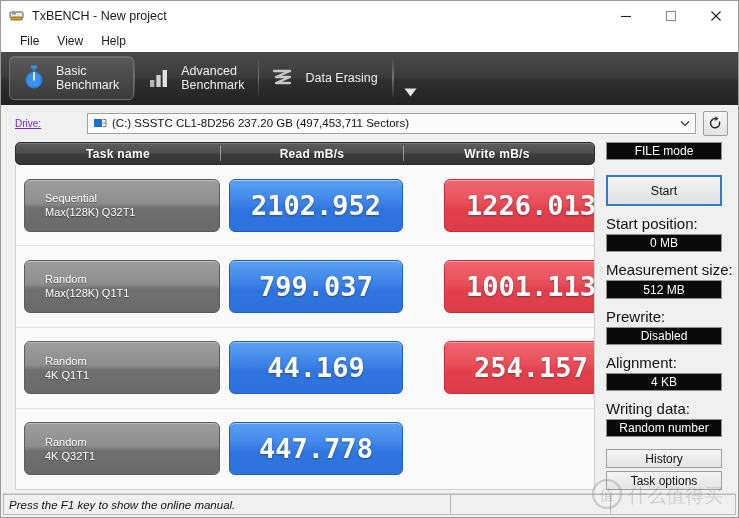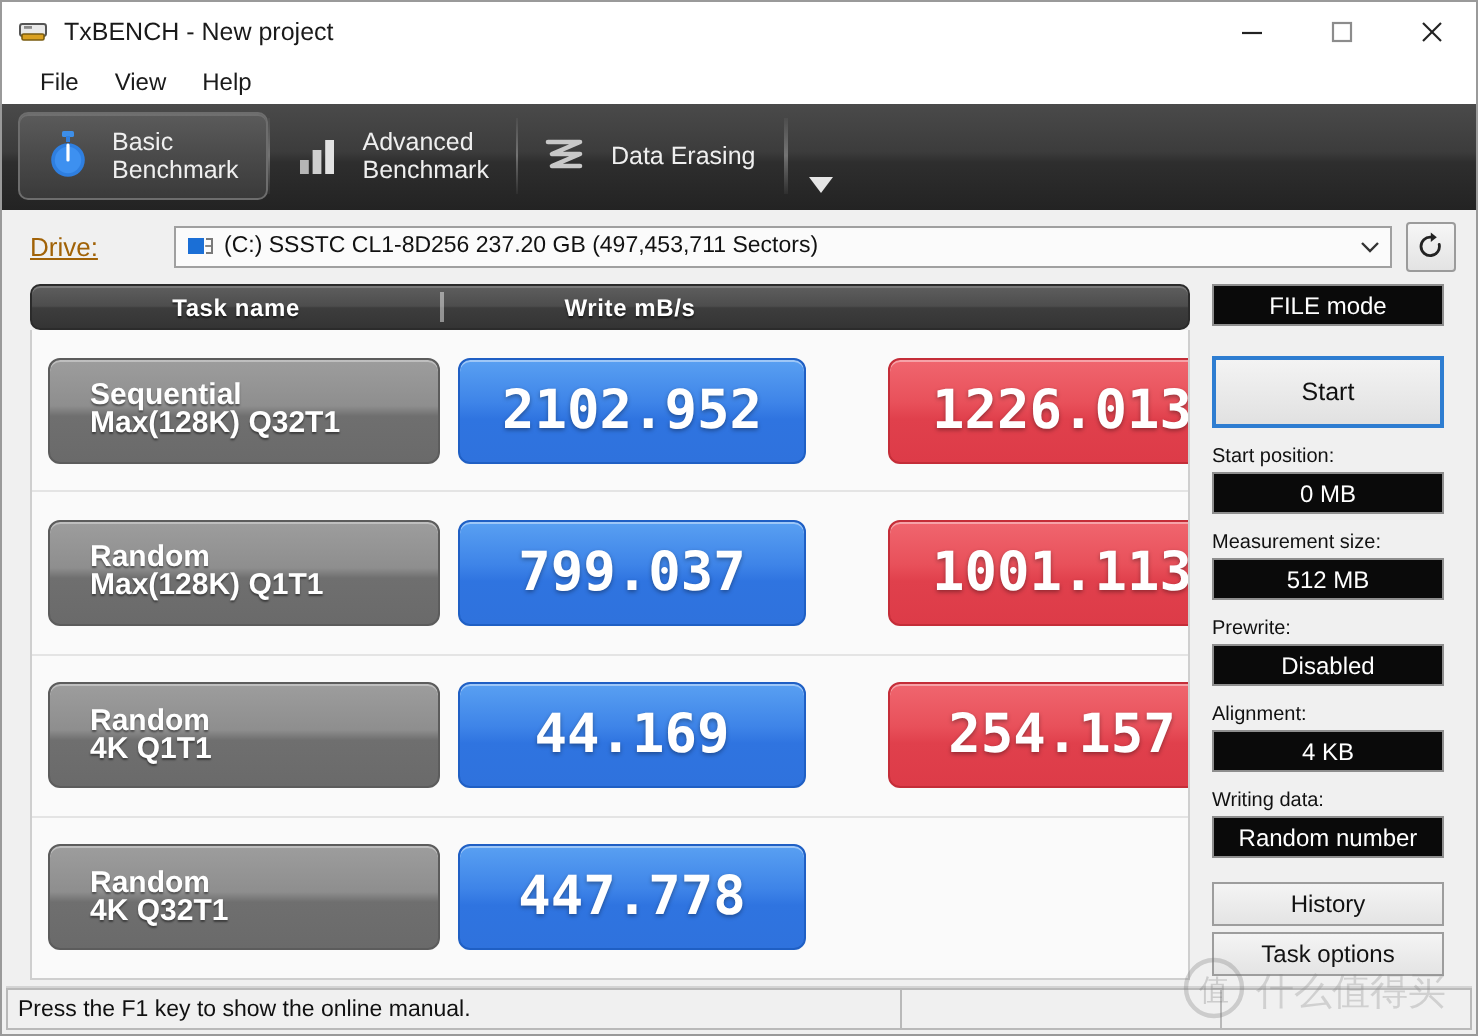--- a/index.html
+++ b/index.html
@@ -137,23 +137,23 @@
   .driverow {
     height: 30px;
     display: flex;
     align-items: center;
     padding: 0 10px 0 14px;
     box-sizing: border-box;
     flex: 0 0 auto;
     margin-top: 3px;
   }
   .drive-label {
-    font-size: 13px;
+    font-size: 10px;
     width: 72px;
-    color: #a16207;
+    color: #6d28d9;
     text-decoration: underline;
   }
   .drive-combo {
     flex: 1 1 auto;
     height: 21px;
     background: #fbfbfb;
     border: 1px solid #a0a0a0;
     display: flex;
     align-items: center;
     padding: 0 2px 0 6px;
@@ -271,22 +271,22 @@
     width: 196px;
     margin-right: 9px;
     background: linear-gradient(to bottom, #9d9d9d 0%, #8e8e8e 45%, #6f6f6f 55%, #6a6a6a 100%);
     border: 1px solid #5c5c5c;
     box-shadow: inset 0 1px 0 rgba(255,255,255,0.35);
     padding-left: 20px;
     flex: 0 0 auto;
   }
   .chip-task span {
     color: #ffffff;
-    font-size: 15px;
-    font-weight: bold;
+    font-size: 11px;
+    font-weight: normal;
     line-height: 14px;
     white-space: pre-line;
     text-shadow: 0 1px 1px rgba(0,0,0,0.45);
   }
   .chip-val {
     width: 174px;
     justify-content: center;
     flex: 0 0 auto;
   }
   .chip-read {
@@ -339,21 +339,21 @@
     border: 2px solid #2e7dd1;
     color: #111;
     font-size: 12.5px;
     display: flex;
     align-items: center;
     justify-content: center;
     box-sizing: border-box;
     margin-bottom: 9px;
   }
   .fieldlabel {
-    font-size: 10px;
+    font-size: 15px;
     color: #111;
     margin-bottom: 2px;
     white-space: nowrap;
   }
   .fieldvalue { margin-bottom: 9px; }
   .graybtn {
     height: 22px;
     background: linear-gradient(to bottom, #f4f4f4, #e4e4e4);
     border: 1px solid #9d9d9d;
     color: #111;
@@ -380,20 +380,21 @@
     border: 1px solid #b9b9b9;
     box-sizing: border-box;
     display: flex;
     align-items: center;
     padding-left: 5px;
     font-size: 11.5px;
     color: #111;
     background: #f0f0f0;
     white-space: nowrap;
     overflow: hidden;
+    font-style: italic;
   }
   .status-pane.p1 { flex: 1 1 auto; }
   .status-pane.p2 { width: 160px; flex: 0 0 auto; border-left: none; }
   .status-pane.p3 { width: 125px; flex: 0 0 auto; border-left: none; }
 
   .watermark {
     position: absolute;
     right: 8px;
     bottom: 6px;
     width: 140px;
@@ -510,20 +511,21 @@
       </svg>
     </div>
   </div>
 
   <div class="bodysplit">
 
     <div class="results">
       <div class="res-header">
         <div class="hcell c1">Task name</div>
         <div class="hdiv"></div>
+        <div class="hcell c2">Read mB/s</div>
         <div class="hdiv"></div>
         <div class="hcell c3">Write mB/s</div>
       </div>
       <div class="res-rows">
 
         <div class="res-row">
           <div class="chip chip-task">
             <span>Sequential
 Max(128K) Q32T1</span>
           </div>

